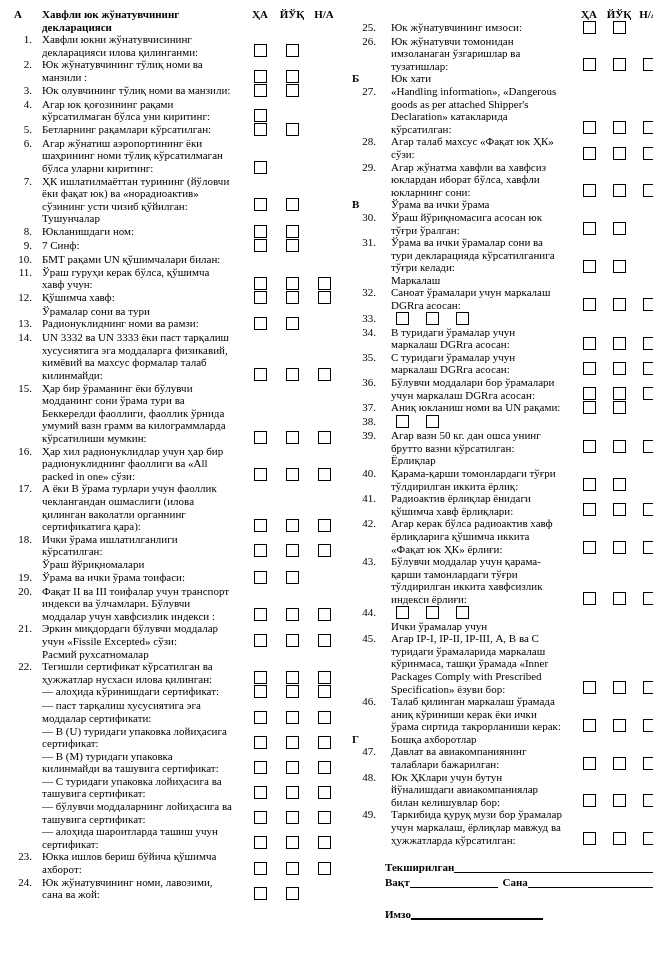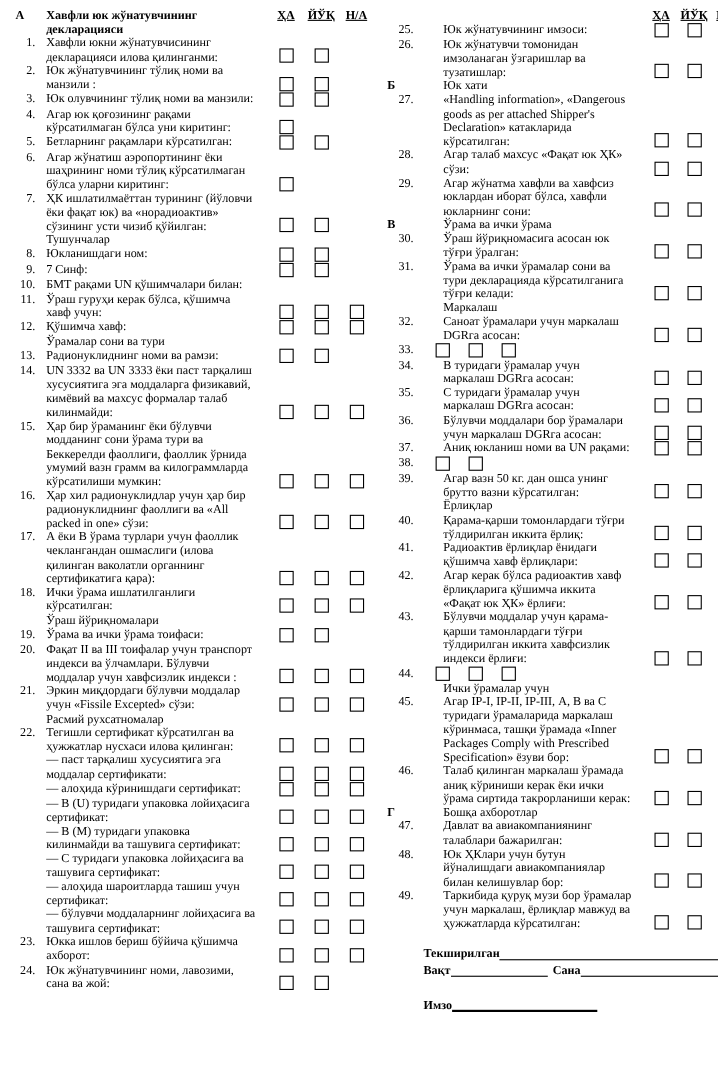--- a/index.html
+++ b/index.html
@@ -10,23 +10,23 @@
     position:relative;
   }
   .col{position:absolute;top:8px;}
   #col-left{left:14px;width:326px;}
   #col-right{left:352px;width:308px;}
   .row{display:flex;align-items:stretch;}
   .num{flex:0 0 18px;text-align:right;white-space:nowrap;}
   #col-right .num{flex:0 0 24px;}
   .num.letter{text-align:left;font-weight:bold;}
   .text{margin-left:10px;flex:0 0 190px;}
-  #col-right .text{margin-left:27px;flex:0 0 172px;}
+  #col-right .text{margin-left:15px;flex:0 0 172px;}
   .bold{font-weight:bold;}
-  .boxes{display:flex;align-items:flex-end;margin-left:12px;flex:0 0 96px;text-decoration:underline;}
+  .boxes{display:flex;align-items:flex-end;margin-left:12px;flex:0 0 96px;}
   #col-right .boxes{margin-left:11px;flex:0 0 90px;}
   .slot{width:32px;display:flex;justify-content:center;}
   #col-right .slot{width:30px;}
   .box{width:11px;height:11px;border:1px solid #000;margin-bottom:1px;background:#fff;}
   .header-labels{align-items:flex-start;font-weight:bold;}
   .header-labels .slot{white-space:nowrap;}
   .section-row .text{font-weight:normal;}
   .footer{margin-top:14px;padding-left:33px;font-weight:bold;}
   .f-line{display:flex;align-items:flex-end;margin-bottom:2px;}
   .blank{border-bottom:1px solid #000;height:12px;display:inline-block;}
@@ -358,36 +358,36 @@
           <span class="slot">
             <span class="box"></span>
           </span>
           <span class="slot">
             <span class="box"></span>
           </span>
         </div>
       </div>
       <div class="row">
         <div class="num"></div>
+        <div class="text">— алоҳида кўринишдаги сертификат:</div>
+        <div class="boxes">
+          <span class="slot">
+            <span class="box"></span>
+          </span>
+          <span class="slot">
+            <span class="box"></span>
+          </span>
+          <span class="slot">
+            <span class="box"></span>
+          </span>
+        </div>
+      </div>
+      <div class="row">
+        <div class="num"></div>
         <div class="text">— паст тарқалиш хусусиятига эга моддалар сертификати:</div>
-        <div class="boxes">
-          <span class="slot">
-            <span class="box"></span>
-          </span>
-          <span class="slot">
-            <span class="box"></span>
-          </span>
-          <span class="slot">
-            <span class="box"></span>
-          </span>
-        </div>
-      </div>
-      <div class="row">
-        <div class="num"></div>
-        <div class="text">— алоҳида кўринишдаги сертификат:</div>
         <div class="boxes">
           <span class="slot">
             <span class="box"></span>
           </span>
           <span class="slot">
             <span class="box"></span>
           </span>
           <span class="slot">
             <span class="box"></span>
           </span>
@@ -433,36 +433,36 @@
           <span class="slot">
             <span class="box"></span>
           </span>
           <span class="slot">
             <span class="box"></span>
           </span>
         </div>
       </div>
       <div class="row">
         <div class="num"></div>
+        <div class="text">— бўлувчи моддаларнинг лойиҳасига ва ташувига сертификат:</div>
+        <div class="boxes">
+          <span class="slot">
+            <span class="box"></span>
+          </span>
+          <span class="slot">
+            <span class="box"></span>
+          </span>
+          <span class="slot">
+            <span class="box"></span>
+          </span>
+        </div>
+      </div>
+      <div class="row">
+        <div class="num"></div>
         <div class="text">— алоҳида шароитларда ташиш учун сертификат:</div>
-        <div class="boxes">
-          <span class="slot">
-            <span class="box"></span>
-          </span>
-          <span class="slot">
-            <span class="box"></span>
-          </span>
-          <span class="slot">
-            <span class="box"></span>
-          </span>
-        </div>
-      </div>
-      <div class="row">
-        <div class="num"></div>
-        <div class="text">— бўлувчи моддаларнинг лойиҳасига ва ташувига сертификат:</div>
         <div class="boxes">
           <span class="slot">
             <span class="box"></span>
           </span>
           <span class="slot">
             <span class="box"></span>
           </span>
           <span class="slot">
             <span class="box"></span>
           </span>

